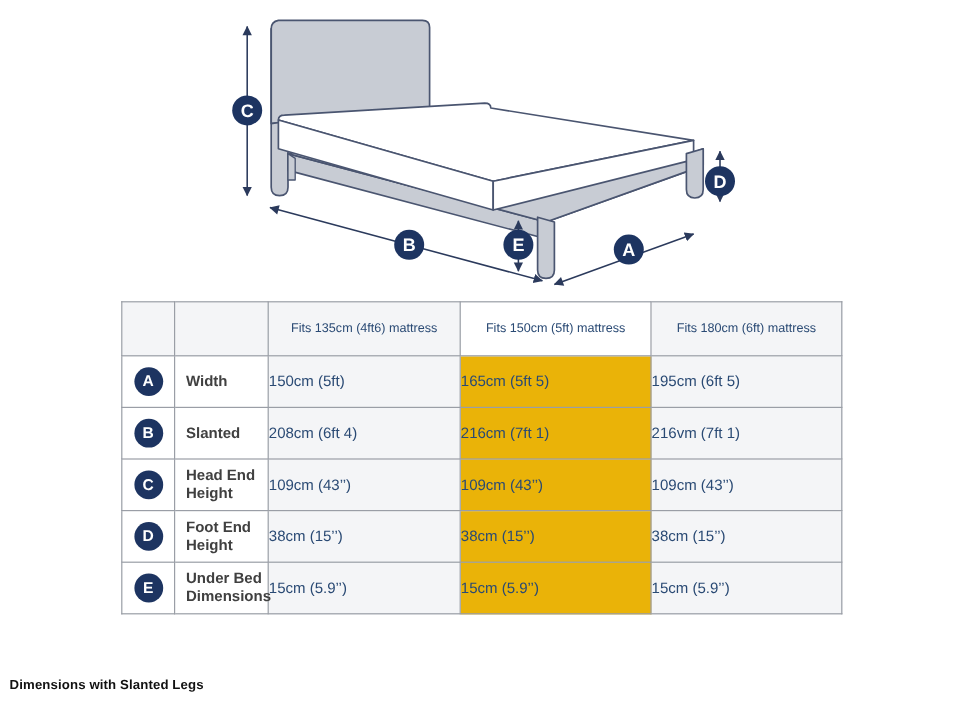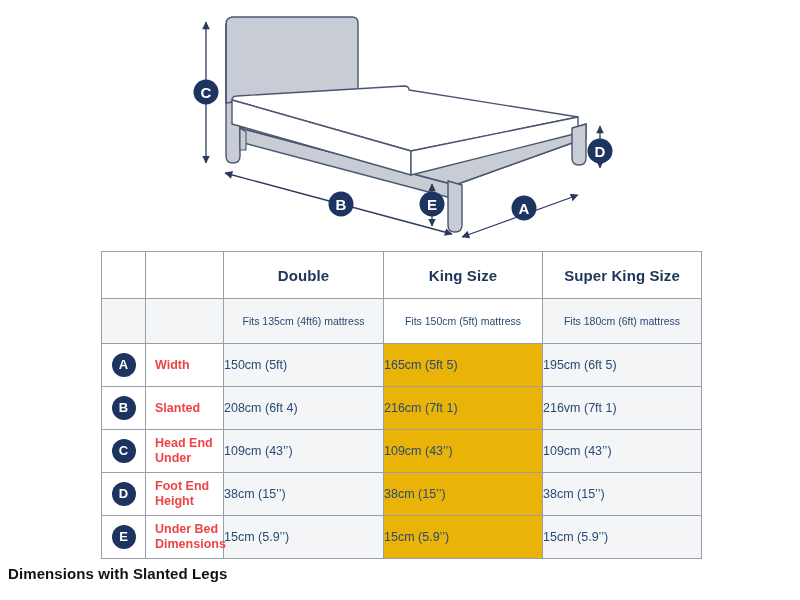--- a/index.html
+++ b/index.html
@@ -81,21 +81,21 @@
 
   
   tr.data td.badge-cell {
     text-align: center;
     background: #ffffff;
     height: 42px;
   }
   tr.data td.label-cell {
     font-size: 12.5px;
     font-weight: bold;
-    color: #ef4444;
+    color: #404040;
     background: #ffffff;
     padding-left: 9px;
     line-height: 1.18;
   }
   tr.data td.val {
     font-size: 12.5px;
     color: #2a4a74;
     background: #f4f5f7;
   }
   tr.data td.val.val-alt {
@@ -115,21 +115,21 @@
     font-weight: bold;
     text-align: center;
     font-family: "Liberation Sans", sans-serif;
   }
 
   
   #caption {
     position: absolute;
     left: 8px;
     top: 565px;
-    font-size: 15px;
+    font-size: 11px;
     font-weight: bold;
     color: #111111;
     letter-spacing: .1px;
   }
 </style>
 </head>
 <body>
 
 <div id="illustration">
   <svg id="bed-svg" width="800" height="250" viewBox="0 0 800 250">
@@ -208,27 +208,20 @@
 <div id="spec-table-wrap">
   <table class="spec">
     <colgroup>
       <col class="c-badge">
         <col class="c-label">
       <col class="c-double">
         <col class="c-king">
         <col class="c-sking">
     </colgroup>
     <tbody>
-      <tr class="head-main">
-        <td class="corner"></td>
-        <td class="corner"></td>
-        <th>Double</th>
-        <th>King Size</th>
-        <th>Super King Size</th>
-      </tr>
 
       <tr class="head-sub">
         <td class="corner"></td>
         <td class="corner"></td>
         <td>Fits 135cm (4ft6) mattress</td>
         <td class="sub-alt">Fits 150cm (5ft) mattress</td>
         <td>Fits 180cm (6ft) mattress</td>
       </tr>
 
       <tr class="data">
@@ -248,21 +241,21 @@
         <td class="label-cell">Slanted</td>
         <td class="val">208cm (6ft 4)</td>
         <td class="val val-alt">216cm (7ft 1)</td>
         <td class="val">216vm (7ft 1)</td>
       </tr>
 
       <tr class="data">
         <td class="badge-cell">
           <span class="badge">C</span>
         </td>
-        <td class="label-cell">Head End Under</td>
+        <td class="label-cell">Head End Height</td>
         <td class="val">109cm (43’’)</td>
         <td class="val val-alt">109cm (43’’)</td>
         <td class="val">109cm (43’’)</td>
       </tr>
 
       <tr class="data">
         <td class="badge-cell">
           <span class="badge">D</span>
         </td>
         <td class="label-cell">Foot End Height</td>

